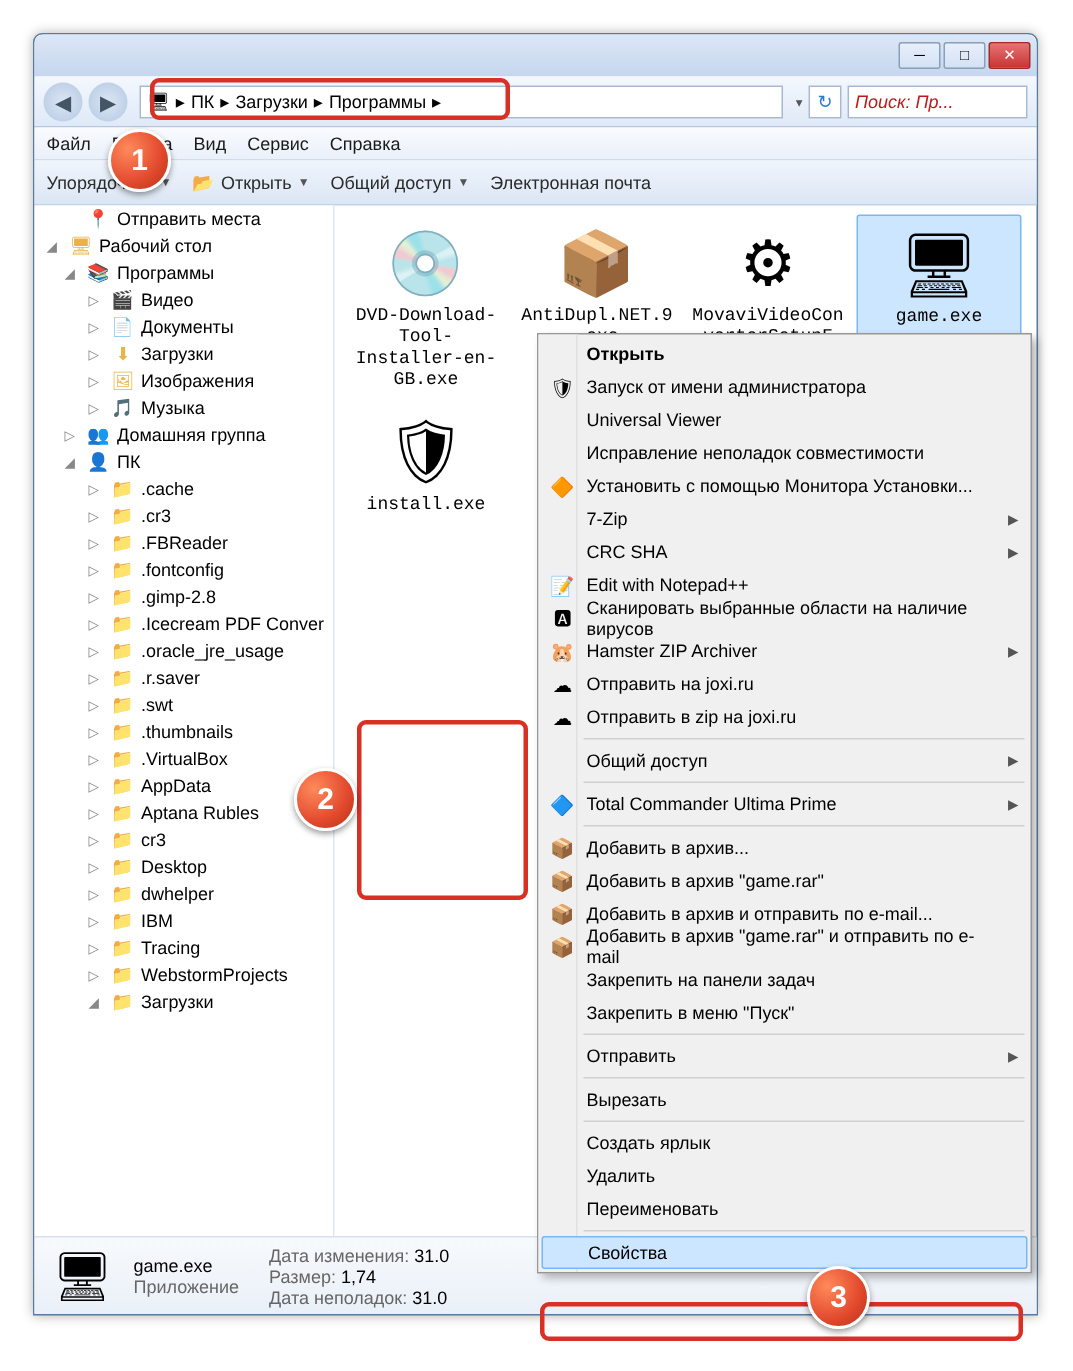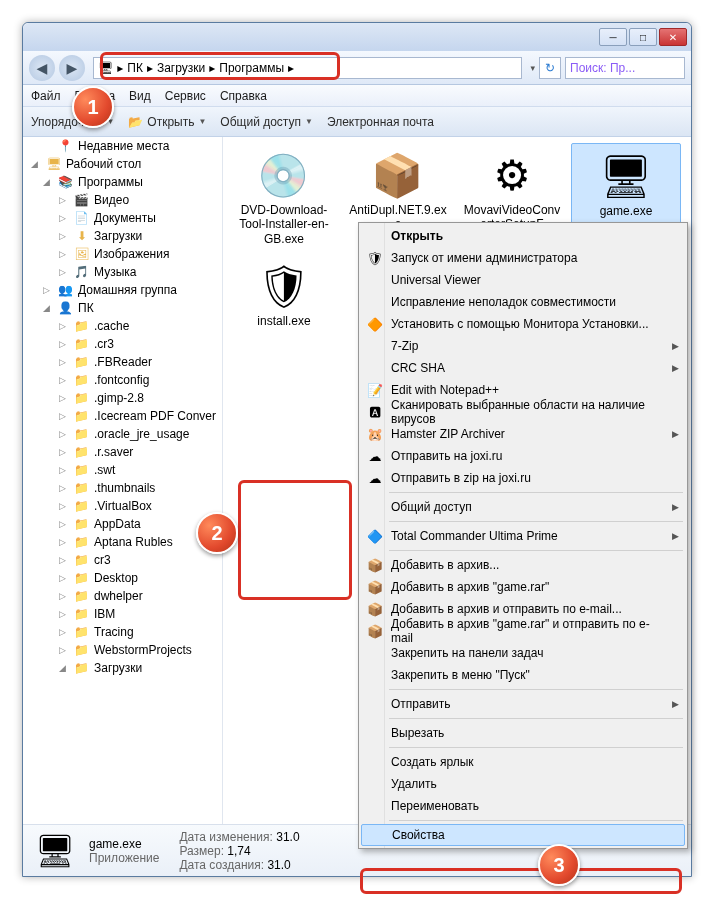--- a/index.html
+++ b/index.html
@@ -8,42 +8,42 @@
 .window { position: absolute; left: 22px; top: 22px; width: 670px; height: 855px; border: 1px solid #5a7ba0; background: #fff; border-radius: 6px 6px 0 0; box-shadow: 0 0 8px rgba(0,0,0,0.3); }
 
 .titlebar { height: 28px; background: linear-gradient(#dde7f5,#c5d6ee); border-radius: 6px 6px 0 0; display: flex; justify-content: flex-end; align-items: center; padding-right: 4px; gap: 2px; }
 .titlebar .btn { width: 28px; height: 18px; border: 1px solid #8a9fbb; border-radius: 2px; display: flex; align-items: center; justify-content: center; background: linear-gradient(#e8effb,#d4e1f5); font-size:10px; }
 .titlebar .btn.close { background: linear-gradient(#e57373,#c93434); color: #fff; border-color:#a02a2a; }
 
 .navbar { height: 34px; background: linear-gradient(#f4f8fe,#dfe9f7); border-bottom: 1px solid #b5c7e0; display: flex; align-items: center; padding: 0 6px; gap: 4px; }
 .nav-arrow { width: 26px; height: 26px; border-radius: 50%; background: radial-gradient(#dbe6f4,#b4c8e2); display:flex; align-items:center; justify-content:center; color:#456; font-size:14px; }
 .addressbar { flex: 1; height: 22px; border: 1px solid #a8b8d0; background: #fff; margin: 0 4px; display: flex; align-items: center; padding: 0 4px; gap: 4px; }
 .crumb { display:flex; align-items:center; gap:3px; }
-.search { width: 120px; height: 22px; border: 1px solid #a8b8d0; background: #fff; padding: 0 4px; color:#8b5cf6; display:flex; align-items:center; }
+.search { width: 120px; height: 22px; border: 1px solid #a8b8d0; background: #fff; padding: 0 4px; color:#b91c1c; font-style: italic; display:flex; align-items:center; }
 .refresh { width:22px; height:22px; border:1px solid #a8b8d0; background:#fff; display:flex; align-items:center; justify-content:center; color:#2a7ad1; }
 
 .menubar { height: 22px; background: linear-gradient(#f9fbfe,#eaf0fa); border-bottom: 1px solid #d0dcee; display: flex; align-items: center; padding: 0 8px; gap: 14px; }
 .menubar span { color:#1a1a1a; }
 
 .toolbar { height: 30px; background: linear-gradient(#f0f5fc,#dbe6f4); border-bottom: 1px solid #c2d2e8; display: flex; align-items: center; padding: 0 8px; gap: 14px; color:#2b2b2b; }
 .toolbar .item { display:flex; align-items:center; gap:4px; }
 .toolbar .arrow { font-size:8px; color:#555; }
 
 .body { display: flex; height: 687px; }
 .sidebar { width: 200px; border-right: 1px solid #e0e6ef; overflow: hidden; background:#fff; }
 .tree-item { display: flex; align-items: center; padding: 1px 4px; gap: 4px; white-space: nowrap; }
 .tree-item .ind { display:inline-block; }
 .tree-item .exp { width:11px; color:#888; font-size:9px; }
 .tree-item .ico { width:16px; height:16px; display:flex; align-items:center; justify-content:center; font-size:12px; }
 .folder-ico { color:#e8b44a; }
 .content { flex: 1; padding: 6px; display: flex; flex-wrap: wrap; align-content: flex-start; gap: 4px; }
 .file { width: 110px; display: flex; flex-direction: column; align-items: center; text-align: center; padding: 4px; }
 .file.sel { background: #cde6ff; border: 1px solid #7ab7f5; border-radius: 2px; }
 .file .ficon { width: 64px; height: 56px; display:flex; align-items:center; justify-content:center; font-size:42px; }
-.file .fname { line-height: 1.2; word-break: break-word; }
+.file .fname { line-height: 1.2; word-break: break-word; font-family: Liberation Mono, monospace; }
 
 .statusbar { height: 52px; border-top: 1px solid #d8e0ec; background: linear-gradient(#f7fafd,#eaf0f8); display: flex; align-items: center; padding: 4px 8px; gap: 10px; }
 .statusbar .sicon { width: 48px; height: 44px; display:flex; align-items:center; justify-content:center; font-size:32px; }
 .statusbar .sinfo { display:flex; flex-direction:column; font-size:11px; }
 .statusbar .slbl { color:#666;text-align:center; }
 
 .context { position: absolute; left: 358px; top: 222px; width: 330px; background: #f0f0f0; border: 1px solid #979797; box-shadow: 3px 3px 6px rgba(0,0,0,0.3); padding: 2px; }
 .ctx-item { display: flex; align-items: center; height: 22px; padding: 0 20px 0 30px; position: relative; }
 .ctx-item.hl { background: #cde6ff; border: 1px solid #7ab7f5; border-radius: 2px; }
 .ctx-item.bold { font-weight: bold; }
@@ -109,21 +109,21 @@
         <span>Электронная почта</span>
       </div>
   </div>
 
   <div class="body">
     <div class="sidebar" id="tree">
         <div class="tree-item">
           <span class="ind" style="width:12px"></span>
           <span class="exp"></span>
           <span class="ico folder-ico">📍</span>
-          <span>Недавние места</span>
+          <span>Отправить места</span>
         </div>
         <div class="tree-item">
           <span class="ind" style="width:0px"></span>
           <span class="exp">◢</span>
           <span class="ico folder-ico">🖥</span>
           <span>Рабочий стол</span>
         </div>
         <div class="tree-item">
           <span class="ind" style="width:12px"></span>
           <span class="exp">◢</span>
@@ -323,21 +323,21 @@
 
   <div class="statusbar">
     <div class="sicon">🖥</div>
     <div class="sinfo">
       <span style="font-weight:normal">game.exe</span>
       <span class="slbl">Приложение</span>
     </div>
     <div class="sinfo" style="margin-left:10px">
       <span><span class="slbl">Дата изменения:</span> <span>31.0</span></span>
       <span><span class="slbl">Размер:</span> <span>1,74</span></span>
-      <span><span class="slbl">Дата создания:</span> <span>31.0</span></span>
+      <span><span class="slbl">Дата неполадок:</span> <span>31.0</span></span>
     </div>
   </div>
 </div>
 
 <div class="context" id="ctx">
   <div class="ctx-icon-strip"></div>
 <div class="ctx-item bold">
       <span class="cico"></span>
       <span>Открыть</span>
     </div>

